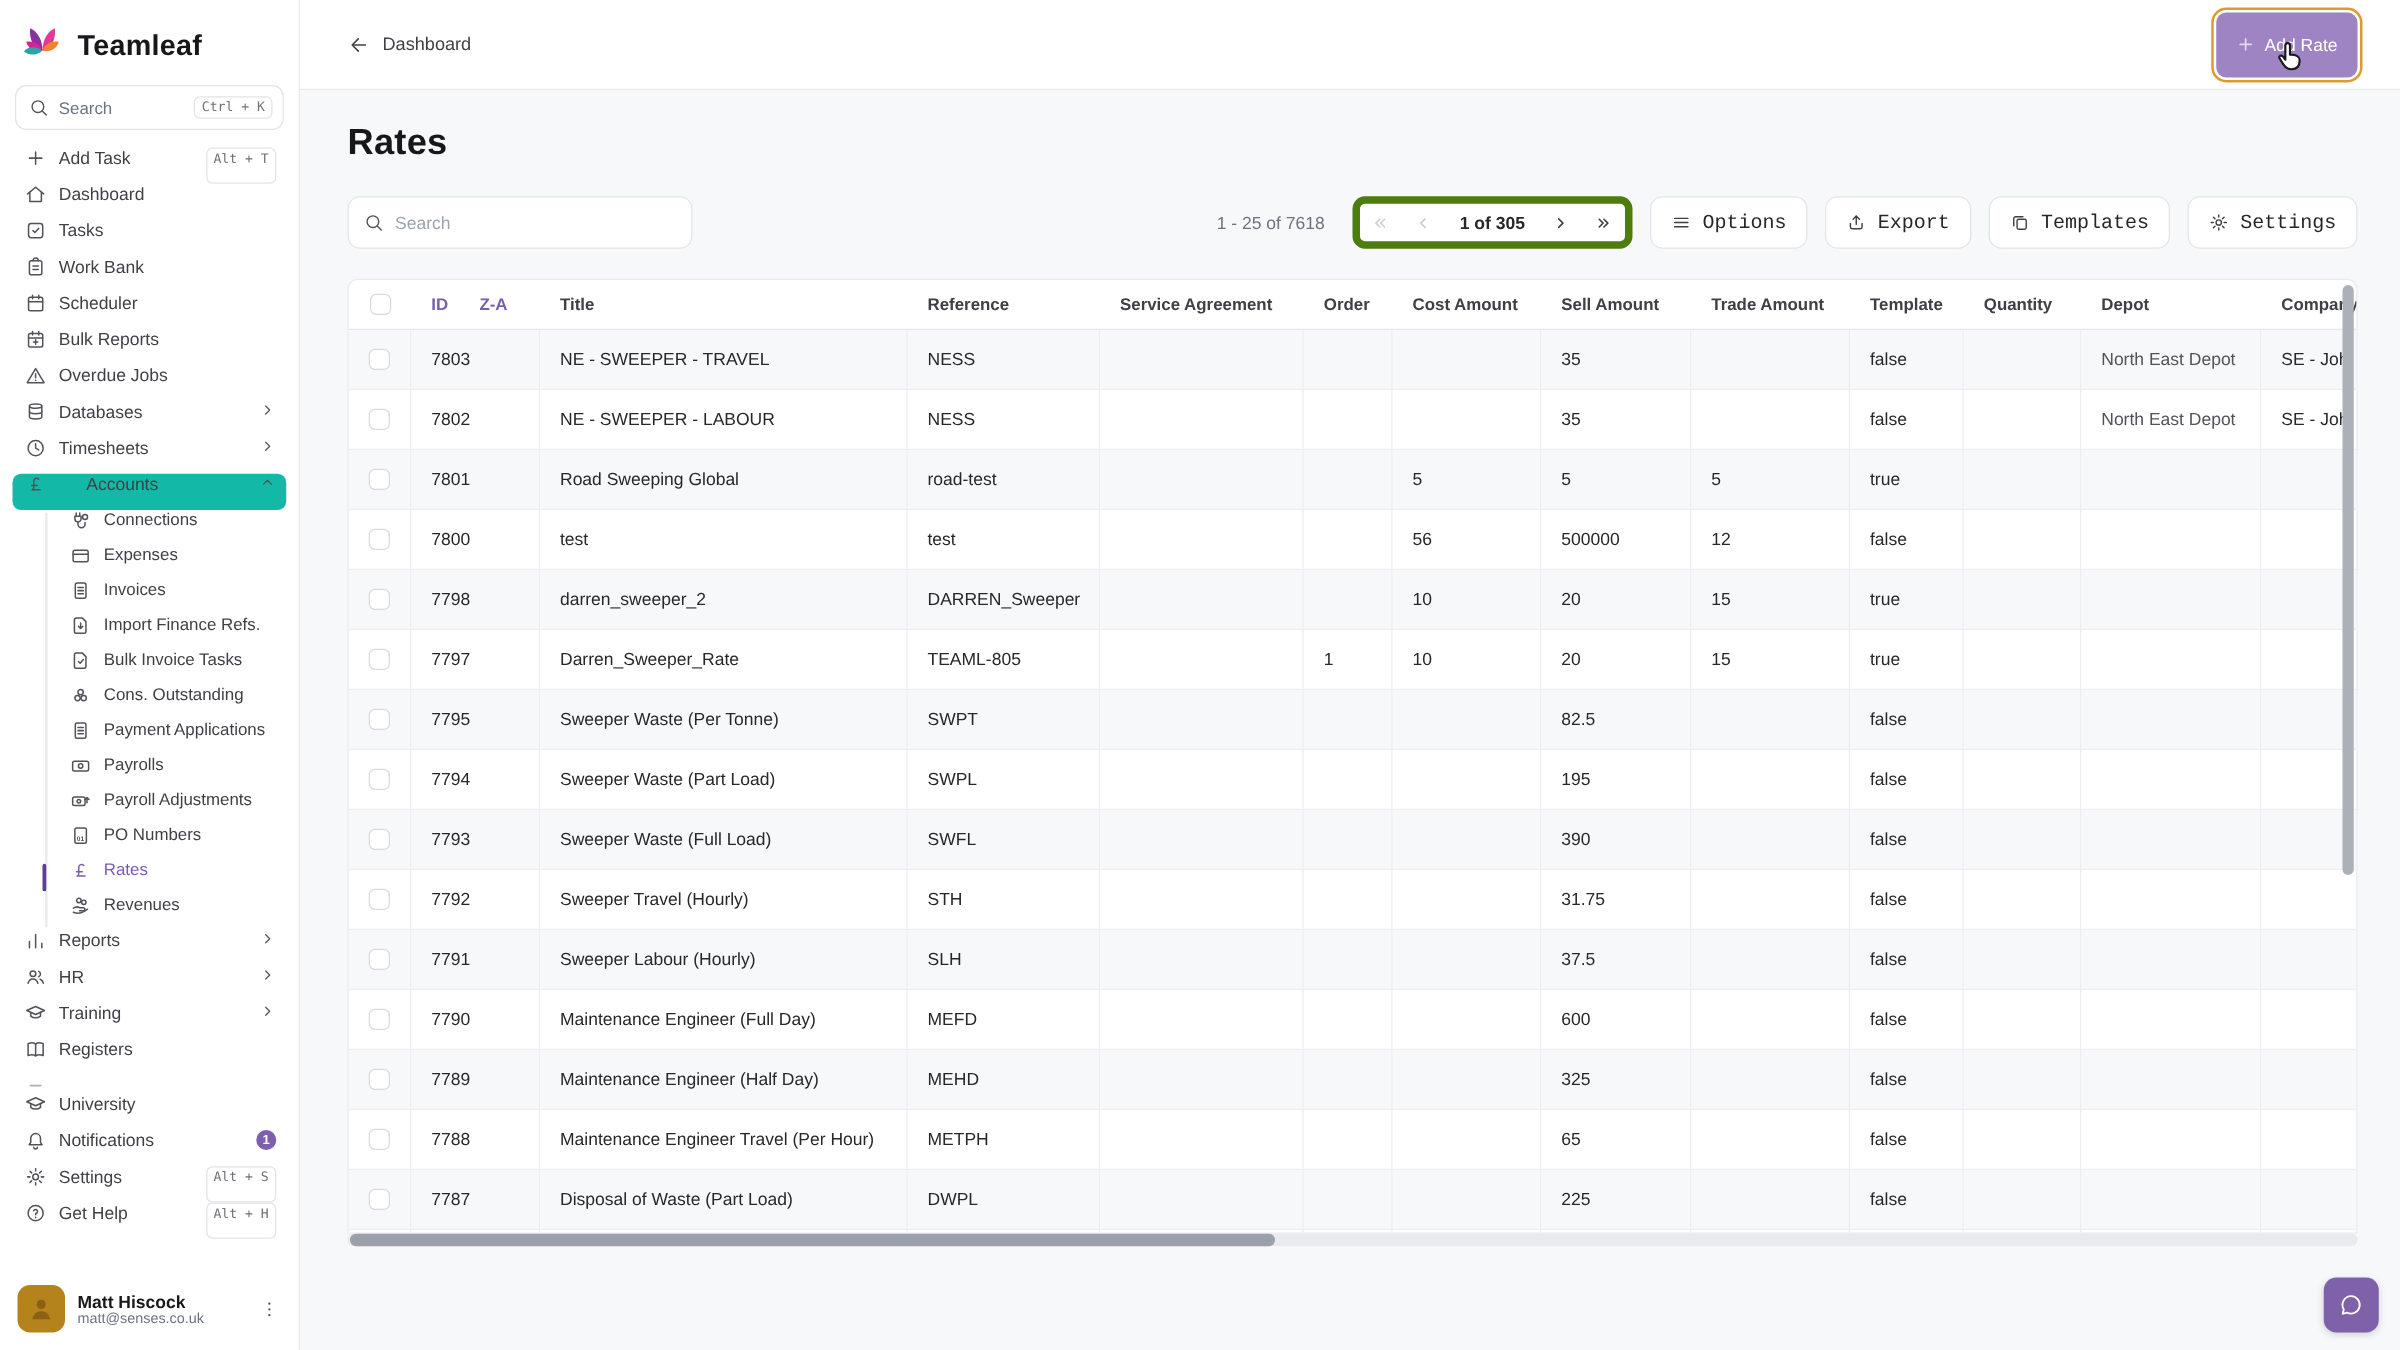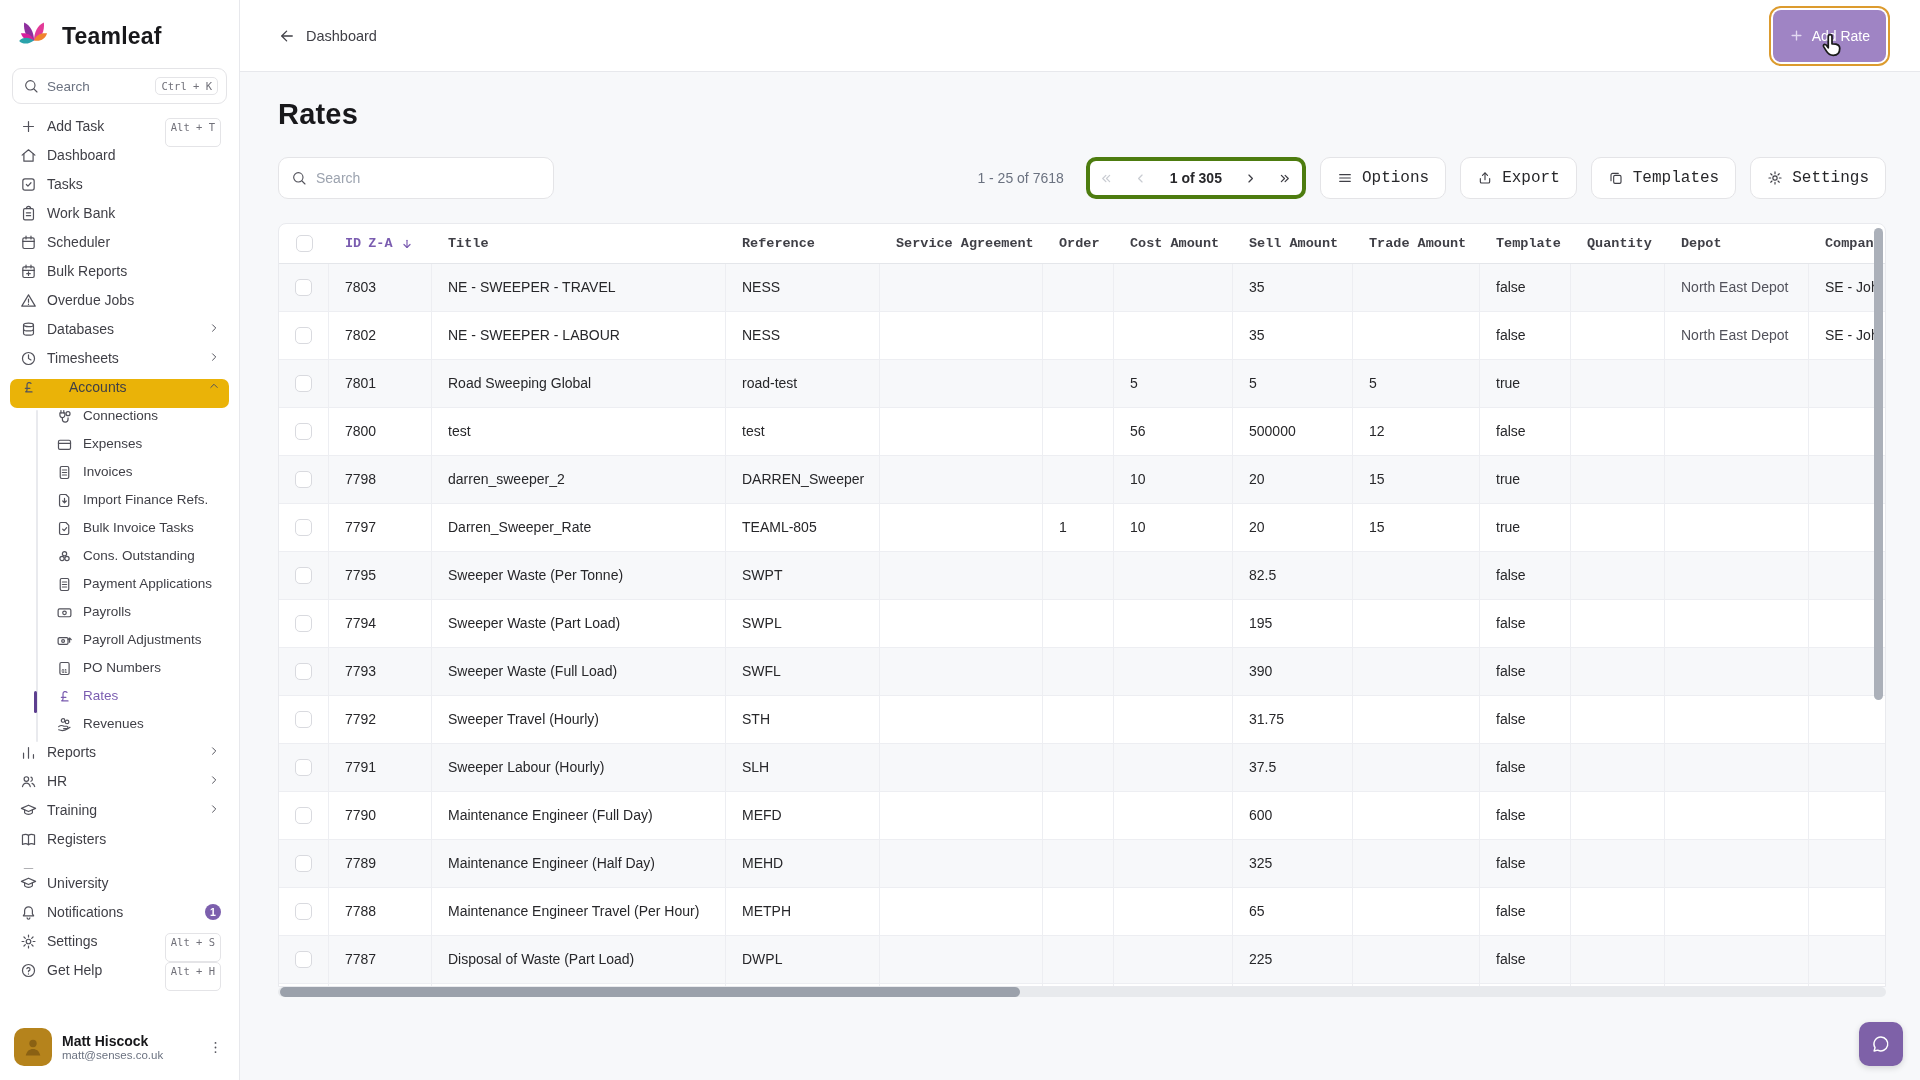--- a/index.html
+++ b/index.html
@@ -13,21 +13,21 @@
   .logo-mark { width:36px; height:36px; }
   .logo-text { font-size:23px; font-weight:700; color:#18181b; letter-spacing:.2px; }
   .side-search { margin:0 12px 14px; height:36px; border:1px solid #e4e4e7; border-radius:9px; display:flex; align-items:center; gap:8px; padding:0 8px 0 10px; color:#6b7280; }
   .side-search .icon { width:16px; height:16px; color:#52525b; }
   .side-search input { border:none; outline:none; flex:1; min-width:0; font-size:13.5px; font-family:inherit; color:#27272a; background:transparent; }
   .side-search input::placeholder { color:#6b7280; }
   .kbd { font-family:"DejaVu Sans Mono", monospace; font-size:10.5px; color:#71717a; border:1px solid #e4e4e7; border-radius:5px; padding:2px 5px; background:#fff; white-space:nowrap; }
   .nav { flex:1; display:flex; flex-direction:column; padding:0 10px; }
   .nav-item { display:flex; gap:10px; height:29px; padding:0 8px 0 10px; border-radius:7px; font-size:14px; color:#3f3f46; cursor:pointer; position:relative; }
   .nav-item .icon { color:#52525b; }
-  .nav-item.selected { background:#eab308;gap:32px; }
+  .nav-item.selected { background:#14b8a6;gap:32px; }
   .nav-item.partial { opacity:.45; height:15px; overflow:hidden; }
   .nav-label { flex:1; white-space:nowrap; overflow:hidden; }
   .nav-chevron { width:14px; height:14px; color:#9ca3af; }
   .nav-badge { background:#7c5fad; color:#fff; font-size:10.5px; width:16px; height:16px; border-radius:50%; display:flex; align-items:center; justify-content:center; font-weight:700; }
   .nav-children { position:relative; margin-left:24px; padding-left:12px; }
   .nav-children::before { content:""; position:absolute; left:2px; top:2px; bottom:2px; width:2px; background:#e9eaee; border-radius:2px; }
   .nav-children .nav-item { height:28px; font-size:13.5px; }
   .nav-children .nav-item.active { color:#7a5cb0; }
   .nav-children .nav-item.active .icon { color:#7a5cb0; }
   .nav-children .nav-item.active::before { content:""; position:absolute; left:-12px; top:3px; bottom:3px; width:3px; background:#5d3f8f; border-radius:2px; }
@@ -51,34 +51,34 @@
 
   .content { flex:1; padding:26px 34px 0 38px; position:relative; }
   .page-title { font-size:29px; font-weight:700; color:#18181b; letter-spacing:.2px; }
   .toolbar { margin-top:26px; display:flex; align-items:center; }
   .tb-search { width:276px; height:42px; background:#fff; border:1px solid #e4e4e7; border-radius:10px; display:flex; align-items:center; gap:9px; padding:0 12px; }
   .tb-search .icon { width:16px; height:16px; color:#52525b; }
   .tb-search input { border:none; outline:none; flex:1; min-width:0; font-size:14px; font-family:inherit; background:transparent; color:#27272a; }
   .tb-search input::placeholder { color:#9ca3af; }
   .tb-right { margin-left:auto; display:flex; align-items:center; gap:14px; }
   .range-text { font-size:14px; color:#6b7280; margin-right:8px; }
-  .pager { display:flex; align-items:center; background:#fff; border:4px solid #4d7c0f; border-radius:10px; height:42px; overflow:hidden; }
+  .pager { display:flex; align-items:center; background:#fff; border:6px solid #4d7c0f; border-radius:10px; height:42px; overflow:hidden; }
   .pager-btn { width:34px; height:100%; display:flex; align-items:center; justify-content:center; background:none; border:none; cursor:pointer; color:#3f3f46; }
   .pager-btn.disabled { color:#c9ccd2; cursor:default; }
   .pager-btn .icon { width:15px; height:15px; stroke-width:2; }
   .flip { transform:scaleX(-1); }
   .pager-label { font-size:14px; font-weight:600; color:#27272a; padding:0 12px; white-space:nowrap; }
   .tb-btn { display:flex; align-items:center; gap:9px; background:#fff; border:1px solid #e4e4e7; border-radius:10px; height:42px; padding:0 16px; font-size:16px; font-family:Liberation Mono, monospace; color:#27272a; cursor:pointer; white-space:nowrap;justify-content:flex-end; }
   .tb-btn .icon { width:16px; height:16px; color:#3f3f46; }
 
   
   .table-card { margin-top:24px; background:#fff; border:1px solid #e9eaee; border-radius:8px 8px 0 0; overflow:hidden; position:relative; height:764px; }
   .tgrid { display:grid; align-items:stretch; width:1690px; }
   .thead { height:40px; border-bottom:1px solid #e4e6ea; }
-  .th { display:flex; align-items:center; gap:7px; padding:0 16px; font-size:13.5px; font-weight:700; color:#3f3f46; white-space:nowrap; overflow:hidden; cursor:pointer;font-family:Liberation Mono, monospace; }
+  .th { display:flex; align-items:center; gap:25px; padding:0 16px; font-size:13.5px; font-weight:700; color:#3f3f46; white-space:nowrap; overflow:hidden; cursor:pointer; }
   .th.sorted { color:#7a5cb0; }
   .th.sorted .icon { width:14px; height:14px; color:#7a5cb0; stroke-width:2; }
   .tr { height:48px; border-bottom:1px solid #edeef2; }
   .tr.striped { background:#f7f8fa; }
   .td { padding:0 16px; font-size:14px; color:#27272a; line-height:47px; white-space:nowrap; overflow:hidden; border-right:1px solid #edeef2; }
   .td:last-child { border-right:none; }
   .td.cb-cell, .th.cb-cell { display:flex; align-items:center; justify-content:center; padding:0; }
   .checkbox { width:17px; height:17px; border:1.5px solid #d9dadf; border-radius:5px; background:#fff; cursor:pointer; display:inline-block; }
   .td-depot { color:#52525b; }
 

